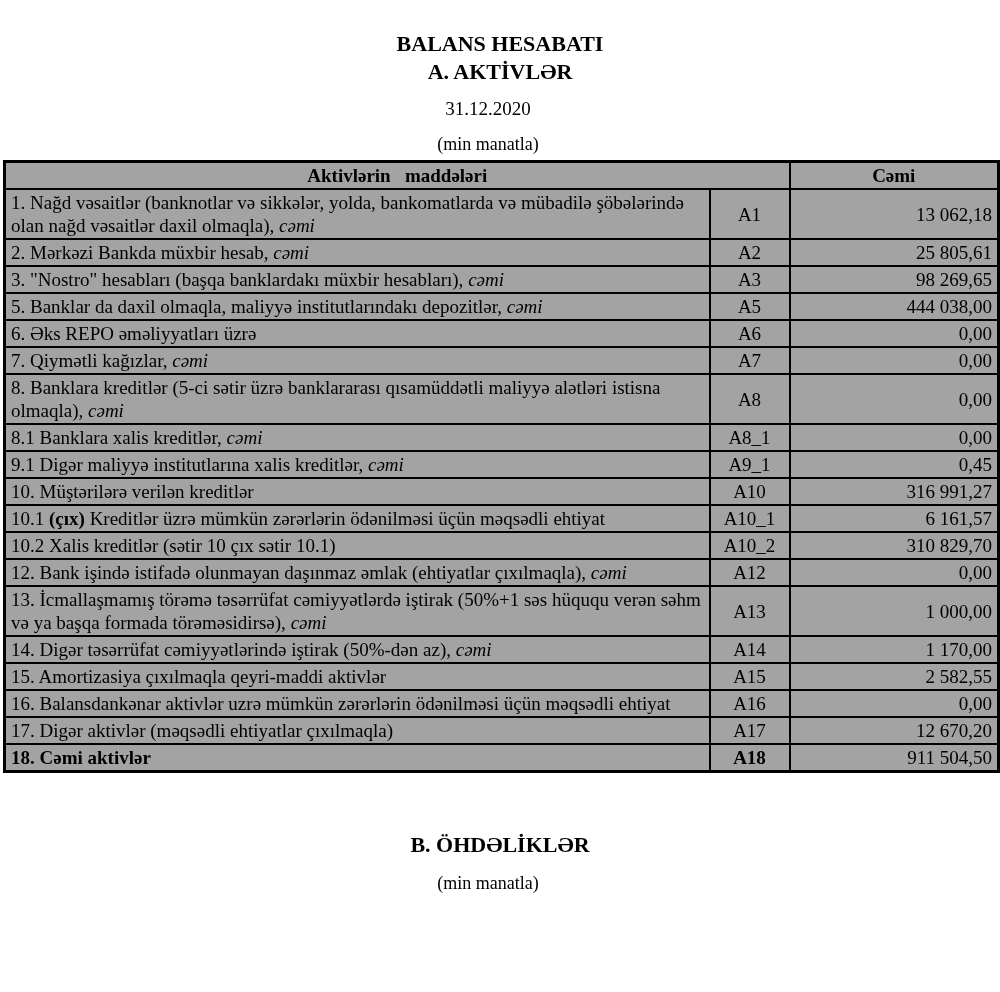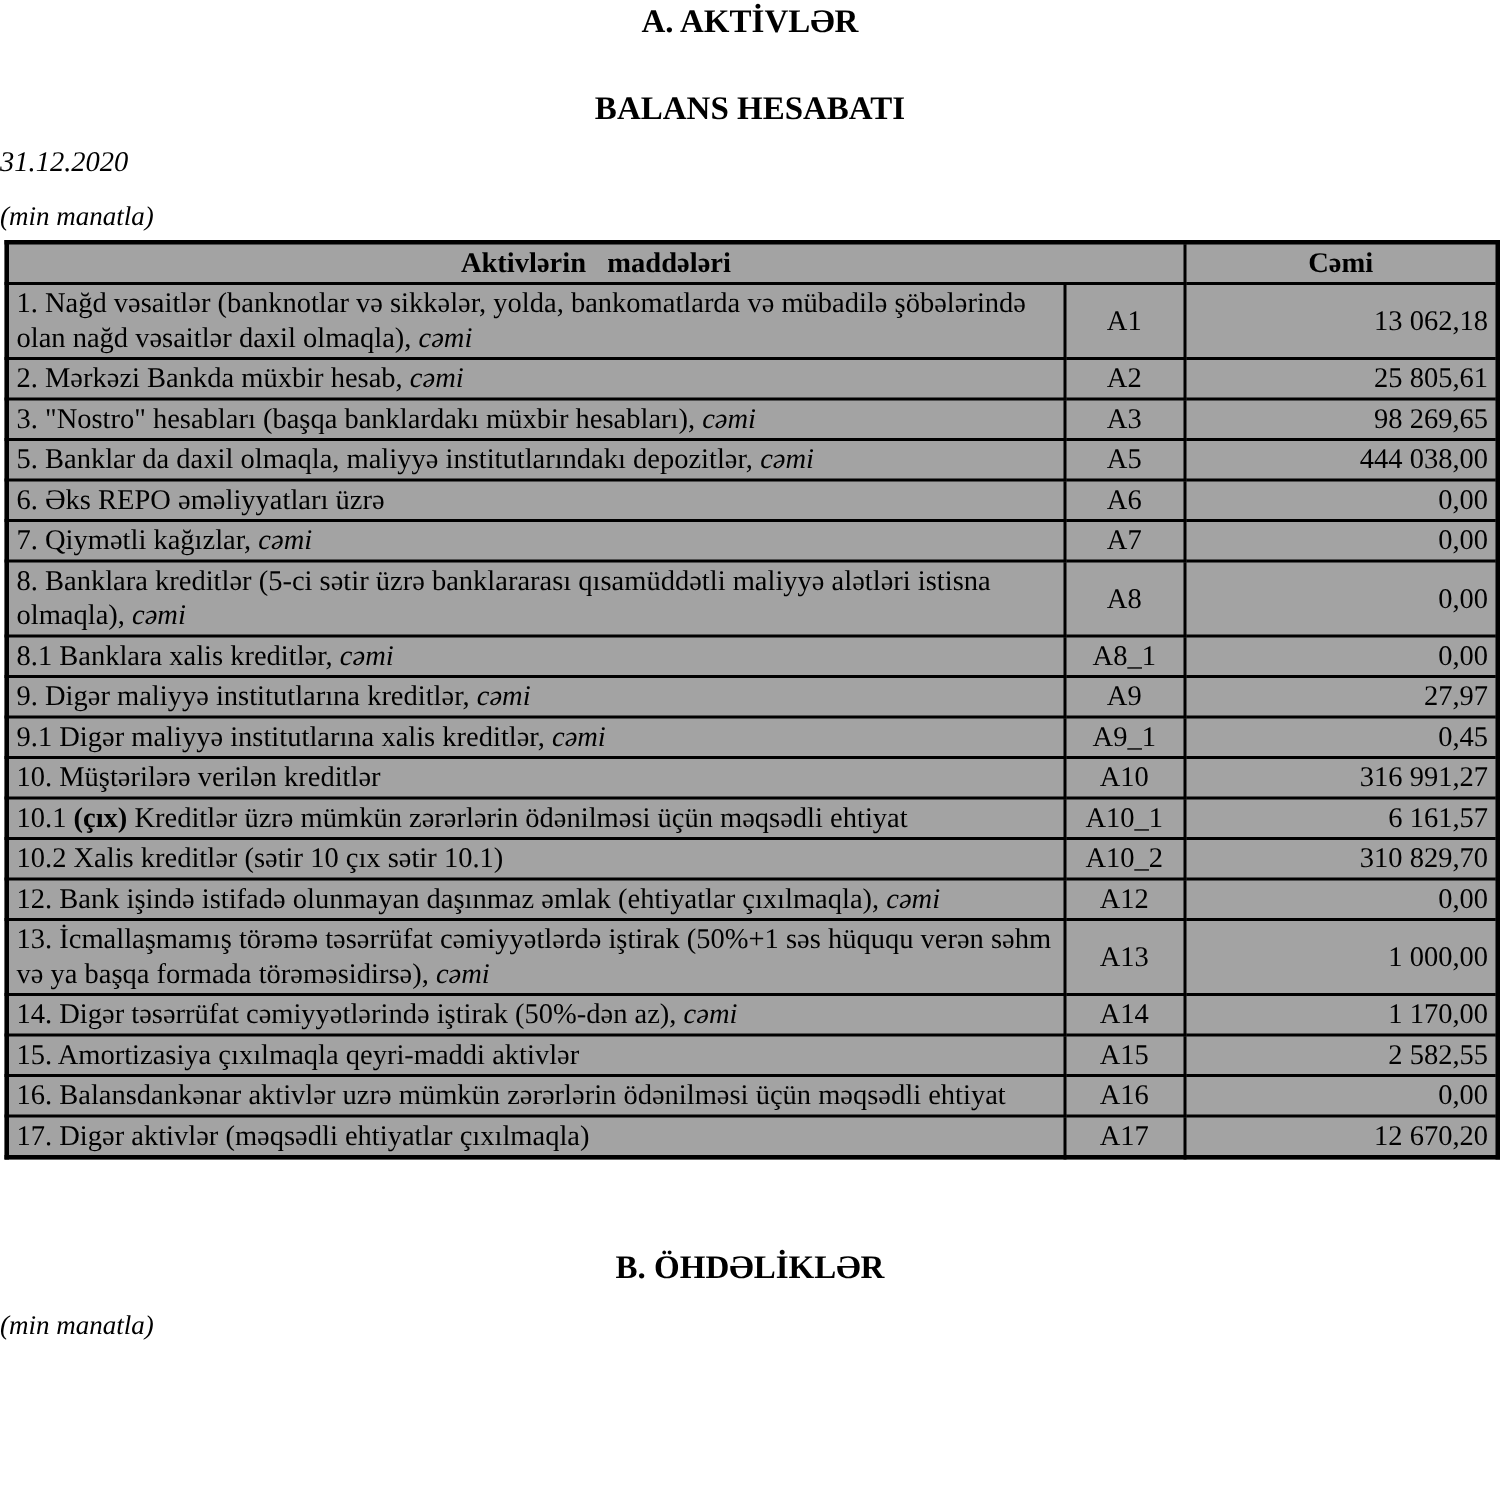--- a/index.html
+++ b/index.html
@@ -17,22 +17,21 @@
     overflow: hidden;
   }
   .doc-title {
     text-align: center;
     font-weight: bold;
     font-size: 22px;
     line-height: 28px;
   }
   .doc-title.first { padding-top: 30px; }
   .right-line {
-    text-align: left;
-    font-style: italic;
+    text-align: center;
     padding-right: 24px;
   }
   .date-line { font-size: 19px; margin-top: 12px; }
   .unit-line { font-size: 18px; margin-top: 14px; margin-bottom: 5px; }
   table.balance {
     border-collapse: collapse;
     table-layout: fixed;
     width: 994px;
     margin: 0 3px;
     background: #a3a3a3;
@@ -63,22 +62,22 @@
   .section-b {
     margin-top: 58px;
     font-size: 22px;
   }
 </style>
 </head>
 <body>
 
 <div class="page">
 
+  <div class="doc-title first">BALANS HESABATI</div>
   <div class="doc-title">A. AKTİVLƏR</div>
-  <div class="doc-title first">BALANS HESABATI</div>
 
   <div class="right-line date-line">31.12.2020</div>
   <div class="right-line unit-line">(min manatla)</div>
 
   <table class="balance">
     <colgroup>
       <col class="c-label">
       <col class="c-code">
       <col class="c-value">
     </colgroup>
@@ -123,25 +122,20 @@
           <td class="label-cell"><span>8. Banklara kreditlər (5-ci sətir üzrə banklararası qısamüddətli maliyyə alətləri istisna olmaqla), </span><span class="i">cəmi</span></td>
           <td class="code-cell">A8</td>
           <td class="value-cell">0,00</td>
         </tr>
         <tr>
           <td class="label-cell"><span>8.1 Banklara xalis kreditlər, </span><span class="i">cəmi</span></td>
           <td class="code-cell">A8_1</td>
           <td class="value-cell">0,00</td>
         </tr>
         <tr>
-          <td class="label-cell"><span>9. Digər maliyyə institutlarına kreditlər, </span><span class="i">cəmi</span></td>
-          <td class="code-cell">A9</td>
-          <td class="value-cell">27,97</td>
-        </tr>
-        <tr>
           <td class="label-cell"><span>9.1 Digər maliyyə institutlarına xalis kreditlər, </span><span class="i">cəmi</span></td>
           <td class="code-cell">A9_1</td>
           <td class="value-cell">0,45</td>
         </tr>
         <tr>
           <td class="label-cell"><span>10. Müştərilərə verilən kreditlər</span></td>
           <td class="code-cell">A10</td>
           <td class="value-cell">316 991,27</td>
         </tr>
         <tr>
@@ -177,19 +171,24 @@
         <tr>
           <td class="label-cell"><span>16. Balansdankənar aktivlər uzrə mümkün zərərlərin ödənilməsi üçün məqsədli ehtiyat</span></td>
           <td class="code-cell">A16</td>
           <td class="value-cell">0,00</td>
         </tr>
         <tr>
           <td class="label-cell"><span>17. Digər aktivlər (məqsədli ehtiyatlar çıxılmaqla)</span></td>
           <td class="code-cell">A17</td>
           <td class="value-cell">12 670,20</td>
         </tr>
+        <tr class="total-row">
+          <td class="label-cell"><span>18. Cəmi aktivlər</span></td>
+          <td class="code-cell">A18</td>
+          <td class="value-cell">911 504,50</td>
+        </tr>
       </tbody>
   </table>
 
   <div class="doc-title section-b">B. ÖHDƏLİKLƏR</div>
   <div class="right-line unit-line">(min manatla)</div>
 
 </div>
 
 </body></html>

